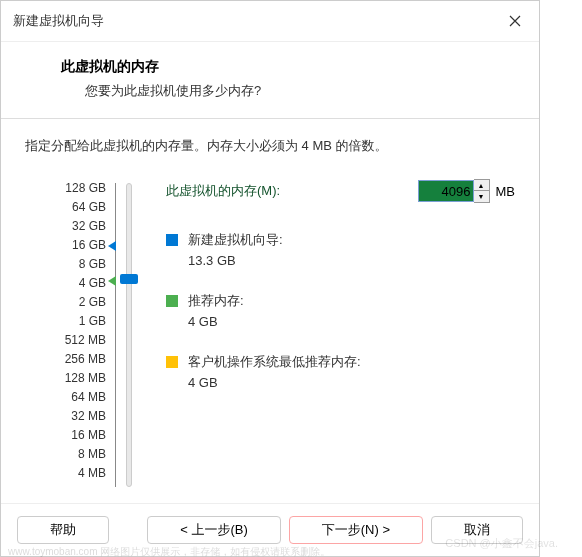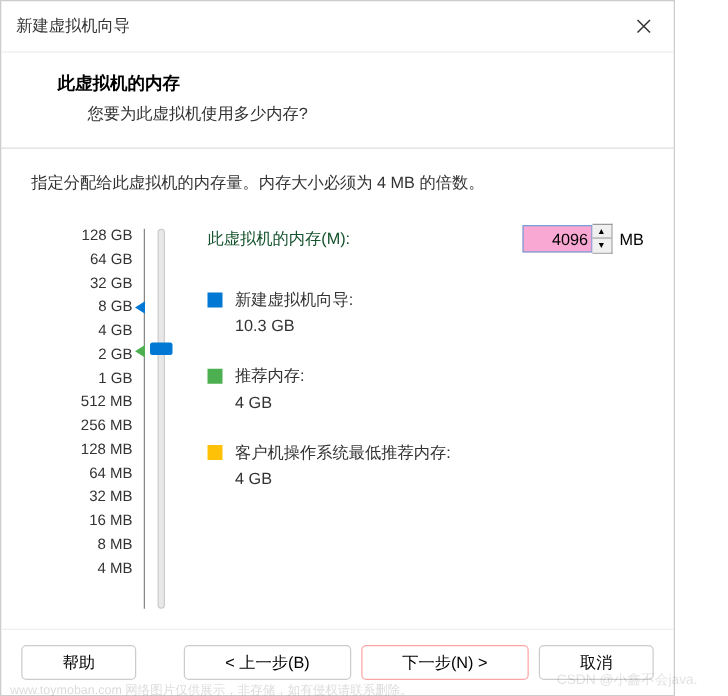--- a/index.html
+++ b/index.html
@@ -2,40 +2,40 @@
 <html><head>
 <meta charset="utf-8">
 <style>
 * { box-sizing: border-box; margin: 0; padding: 0; }
 body { font-family: "Microsoft YaHei", "SimSun", sans-serif; font-size: 13px; background: #fff; width: 582px; height: 557px; position: relative; }
 .dialog { width: 540px; height: 557px; border: 1px solid #ccc; background: #fff; display: flex; flex-direction: column; }
 .titlebar { display: flex; align-items: center; justify-content: space-between; padding: 8px 12px; border-bottom: 1px solid #eee; }
 .titlebar-title { font-size: 13px; color: #333; }
 .close-btn { width: 24px; height: 24px; display: flex; align-items: center; justify-content: center; cursor: pointer; }
 .close-btn svg { width: 12px; height: 12px; }
-.header { padding: 16px 40px 18px 45px; border-bottom: 1px solid #ddd; }
+.header { padding: 16px 40px 18px 60px; border-bottom: 1px solid #ddd; }
 .header-title { font-size: 14px; font-weight: bold; color: #000; margin-bottom: 6px; }
 .header-sub { font-size: 13px; color: #333; margin-left: 24px; }
 .content { flex: 1; padding: 18px 24px 10px 24px; overflow: hidden; }
 .instruction { font-size: 13px; color: #333; margin-bottom: 24px; }
 .main-area { display: flex; }
 .scale-col { width: 95px; position: relative; }
 .scale-labels { text-align: right; padding-right: 14px; line-height: 19px; font-size: 12px; color: #333; }
 .scale-line { position: absolute; top: 4px; right: 4px; width: 1px; height: 304px; background: #888; }
 .slider-col { width: 36px; position: relative; }
 .slider-track { position: absolute; top: 4px; left: 6px; width: 6px; height: 304px; background: #e8e8e8; border: 1px solid #ccc; border-radius: 3px; }
 .slider-handle { position: absolute; left: 0; width: 18px; height: 10px; background: #0078d4; border-radius: 2px; }
 .marker { position: absolute; left: -12px; width: 0; height: 0; border-top: 5px solid transparent; border-bottom: 5px solid transparent; }
 .marker-blue { border-right: 8px solid #0078d4; }
 .marker-green { border-right: 8px solid #4caf50; }
 .info-col { flex: 1; padding-left: 10px; }
 .mem-input-row { display: flex; align-items: center; margin-bottom: 28px; }
 .mem-label { font-size: 13px; color: #14532d; flex: 1; }
 .mem-input-wrap { display: flex; align-items: center; }
-.mem-input { width: 56px; height: 22px; border: 1px solid #7a9fd4; background: #f9a8d4; text-align: right; padding: 0 2px; font-size: 13px; color: #000; }
+.mem-input { width: 56px; height: 22px; border: 1px solid #7a9fd4; background: #15803d; text-align: right; padding: 0 2px; font-size: 13px; color: #000; }
 .spinner { display: flex; flex-direction: column; border: 1px solid #999; border-left: none; }
 .spinner-btn { width: 15px; height: 11px; background: #f0f0f0; display: flex; align-items: center; justify-content: center; cursor: pointer; font-size: 7px; line-height: 1; }
 .spinner-btn:first-child { border-bottom: 1px solid #999; }
 .mem-unit { margin-left: 6px; font-size: 13px; }
 .rec-item { margin-bottom: 24px; display: flex; }
 .rec-marker { width: 12px; height: 12px; margin-right: 10px; margin-top: 3px; flex-shrink: 0; }
 .rec-blue { background: #0078d4; }
 .rec-green { background: #4caf50; }
 .rec-yellow { background: #ffc107; }
 .rec-text { font-size: 13px; color: #333; }
@@ -68,20 +68,21 @@
 
   <div class="content">
     <div class="instruction">指定分配给此虚拟机的内存量。内存大小必须为 4 MB 的倍数。</div>
 
     <div class="main-area">
       <div class="scale-col">
         <div class="scale-labels" id="scale-labels">
             <div>128 GB</div>
             <div>64 GB</div>
             <div>32 GB</div>
+            <div>16 GB</div>
             <div>8 GB</div>
             <div>4 GB</div>
             <div>2 GB</div>
             <div>1 GB</div>
             <div>512 MB</div>
             <div>256 MB</div>
             <div>128 MB</div>
             <div>64 MB</div>
             <div>32 MB</div>
             <div>16 MB</div>
@@ -108,21 +109,21 @@
               <div class="spinner-btn">▼</div>
             </div>
             <span class="mem-unit">MB</span>
           </div>
         </div>
 
         <div class="rec-item">
           <div class="rec-marker rec-blue"></div>
           <div class="rec-text">
             <div class="rec-label">新建虚拟机向导:</div>
-            <div class="rec-value">10.3 GB</div>
+            <div class="rec-value">13.3 GB</div>
           </div>
         </div>
 
         <div class="rec-item">
           <div class="rec-marker rec-green"></div>
           <div class="rec-text">
             <div class="rec-label">推荐内存:</div>
             <div class="rec-value">4 GB</div>
           </div>
         </div>

